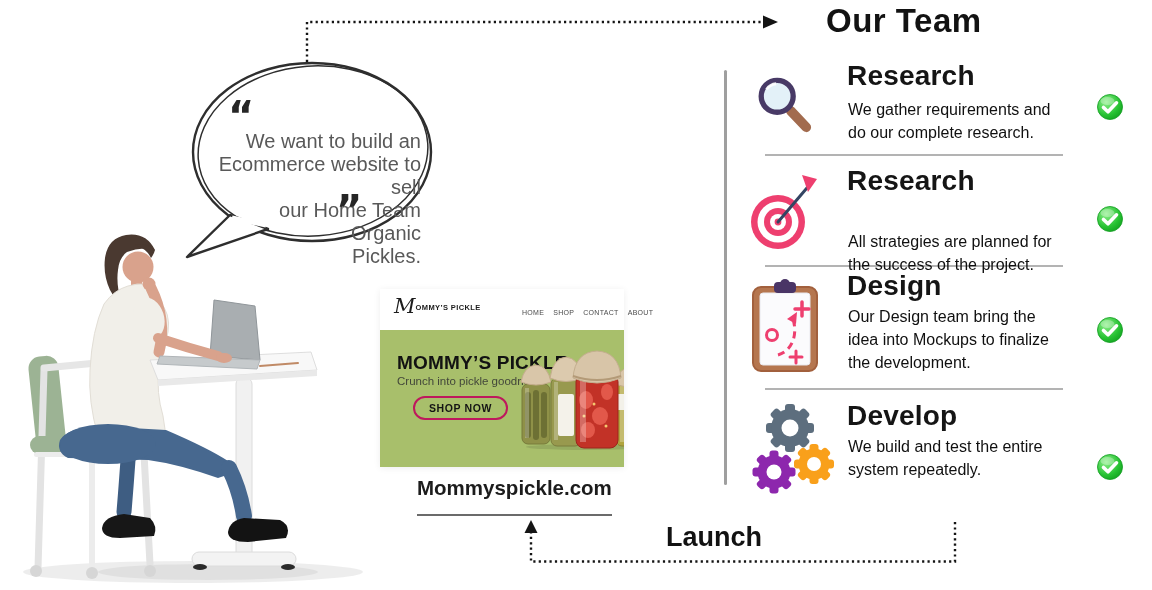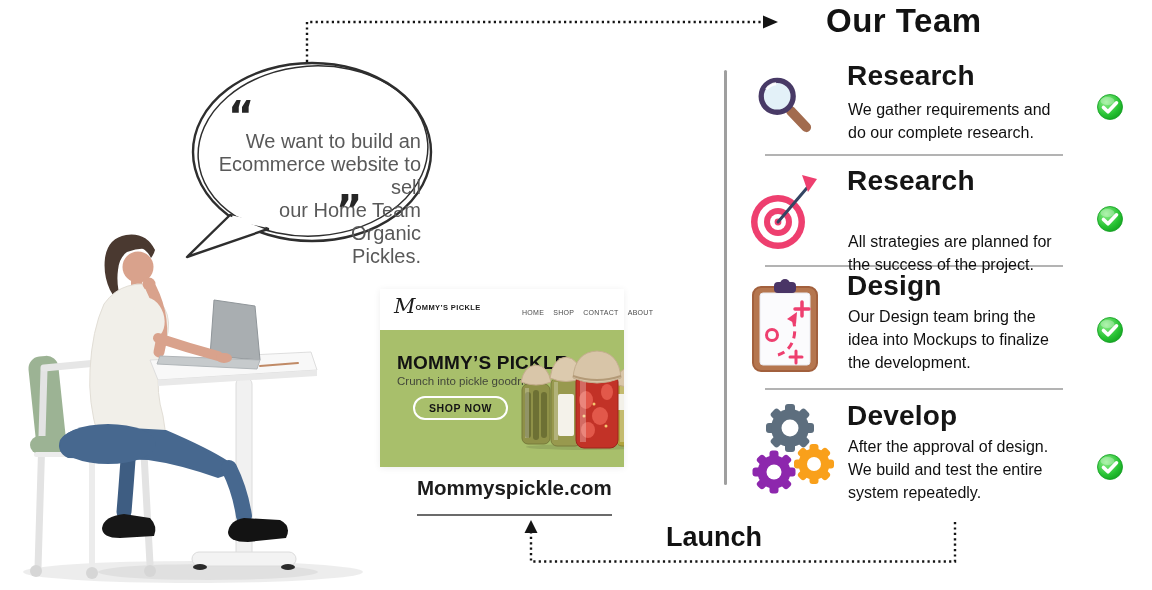--- a/index.html
+++ b/index.html
@@ -28,21 +28,21 @@
   
   .mockup{left:380px;top:289px;width:244px;background:#ffffff;box-shadow:0 1px 7px rgba(0,0,0,.07);}
   .m-header{position:relative;height:41px;background:#fff;}
   .m-logo{position:absolute;left:14px;top:7px;white-space:nowrap;}
   .m-logo .ini{font-family:"DejaVu Serif",serif;font-style:italic;font-size:21px;line-height:1;vertical-align:-3px;color:#1c1c1c;}
   .m-logo .rest{font-size:7.5px;font-weight:700;letter-spacing:.4px;color:#1c1c1c;}
   .m-nav{position:absolute;left:142px;top:20px;display:flex;gap:9px;font-size:7px;letter-spacing:.3px;color:#4a4a4a;}
   .m-hero{position:relative;height:137px;background:#a8bf6b;overflow:hidden;}
   .m-hero-title{position:absolute;left:17px;top:22px;font-size:19px;font-weight:800;letter-spacing:.2px;color:#121212;}
   .m-hero-sub{position:absolute;left:17px;top:45px;font-size:11.5px;color:#43473a;}
-  .m-cta{position:absolute;left:33px;top:66px;border:2px solid #ffffff;border-radius:14px;
+  .m-cta{position:absolute;left:33px;top:66px;border:2px solid #be185d;border-radius:14px;
          padding:4px 14px;font-size:10.5px;font-weight:700;letter-spacing:.6px;color:#141414;background:transparent;}
   .site-url{left:417px;top:476px;font-size:20.5px;font-weight:700;color:#1c1c1c;
             border-bottom:2px solid #6b6b6b;padding-bottom:14px;}
 
   
   .launch-label{left:666px;top:522px;font-size:27px;font-weight:800;color:#121212;}
 </style>
 </head>
 <body>
 
@@ -281,21 +281,20 @@
       <rect x="-4.5" y="-20" width="9" height="40" rx="3"></rect>
       <rect x="-4.5" y="-20" width="9" height="40" rx="3" transform="rotate(45)"></rect>
       <rect x="-4.5" y="-20" width="9" height="40" rx="3" transform="rotate(90)"></rect>
       <rect x="-4.5" y="-20" width="9" height="40" rx="3" transform="rotate(135)"></rect>
       <circle r="15.5"></circle>
       <circle r="7" fill="#ffffff"></circle>
     </g>
   </svg>
   <div class="abs step-title" style="left:847px;top:400px;">Develop</div>
   <div class="abs step-desc" style="left:848px;top:435px;">
-    <span>After the approval of design.</span>
       <span>We build and test the entire</span>
       <span>system repeatedly.</span>
   </div>
   <svg class="abs" style="left:1097px;top:454px;" width="26" height="26" viewBox="0 0 26 26">
     <circle cx="13" cy="13" r="12.5" fill="url(#chkgrad)" stroke="#0f9c1e" stroke-width="0.8"></circle>
     <ellipse cx="10.5" cy="7" rx="7" ry="4" fill="rgba(255,255,255,0.3)"></ellipse>
     <path d="M6.5,13.5 L11,17.8 L19.5,8.8" stroke="#ffffff" stroke-width="3.6" fill="none" stroke-linecap="round" stroke-linejoin="round"></path>
   </svg>
 
   <div class="abs launch-label">Launch</div>

